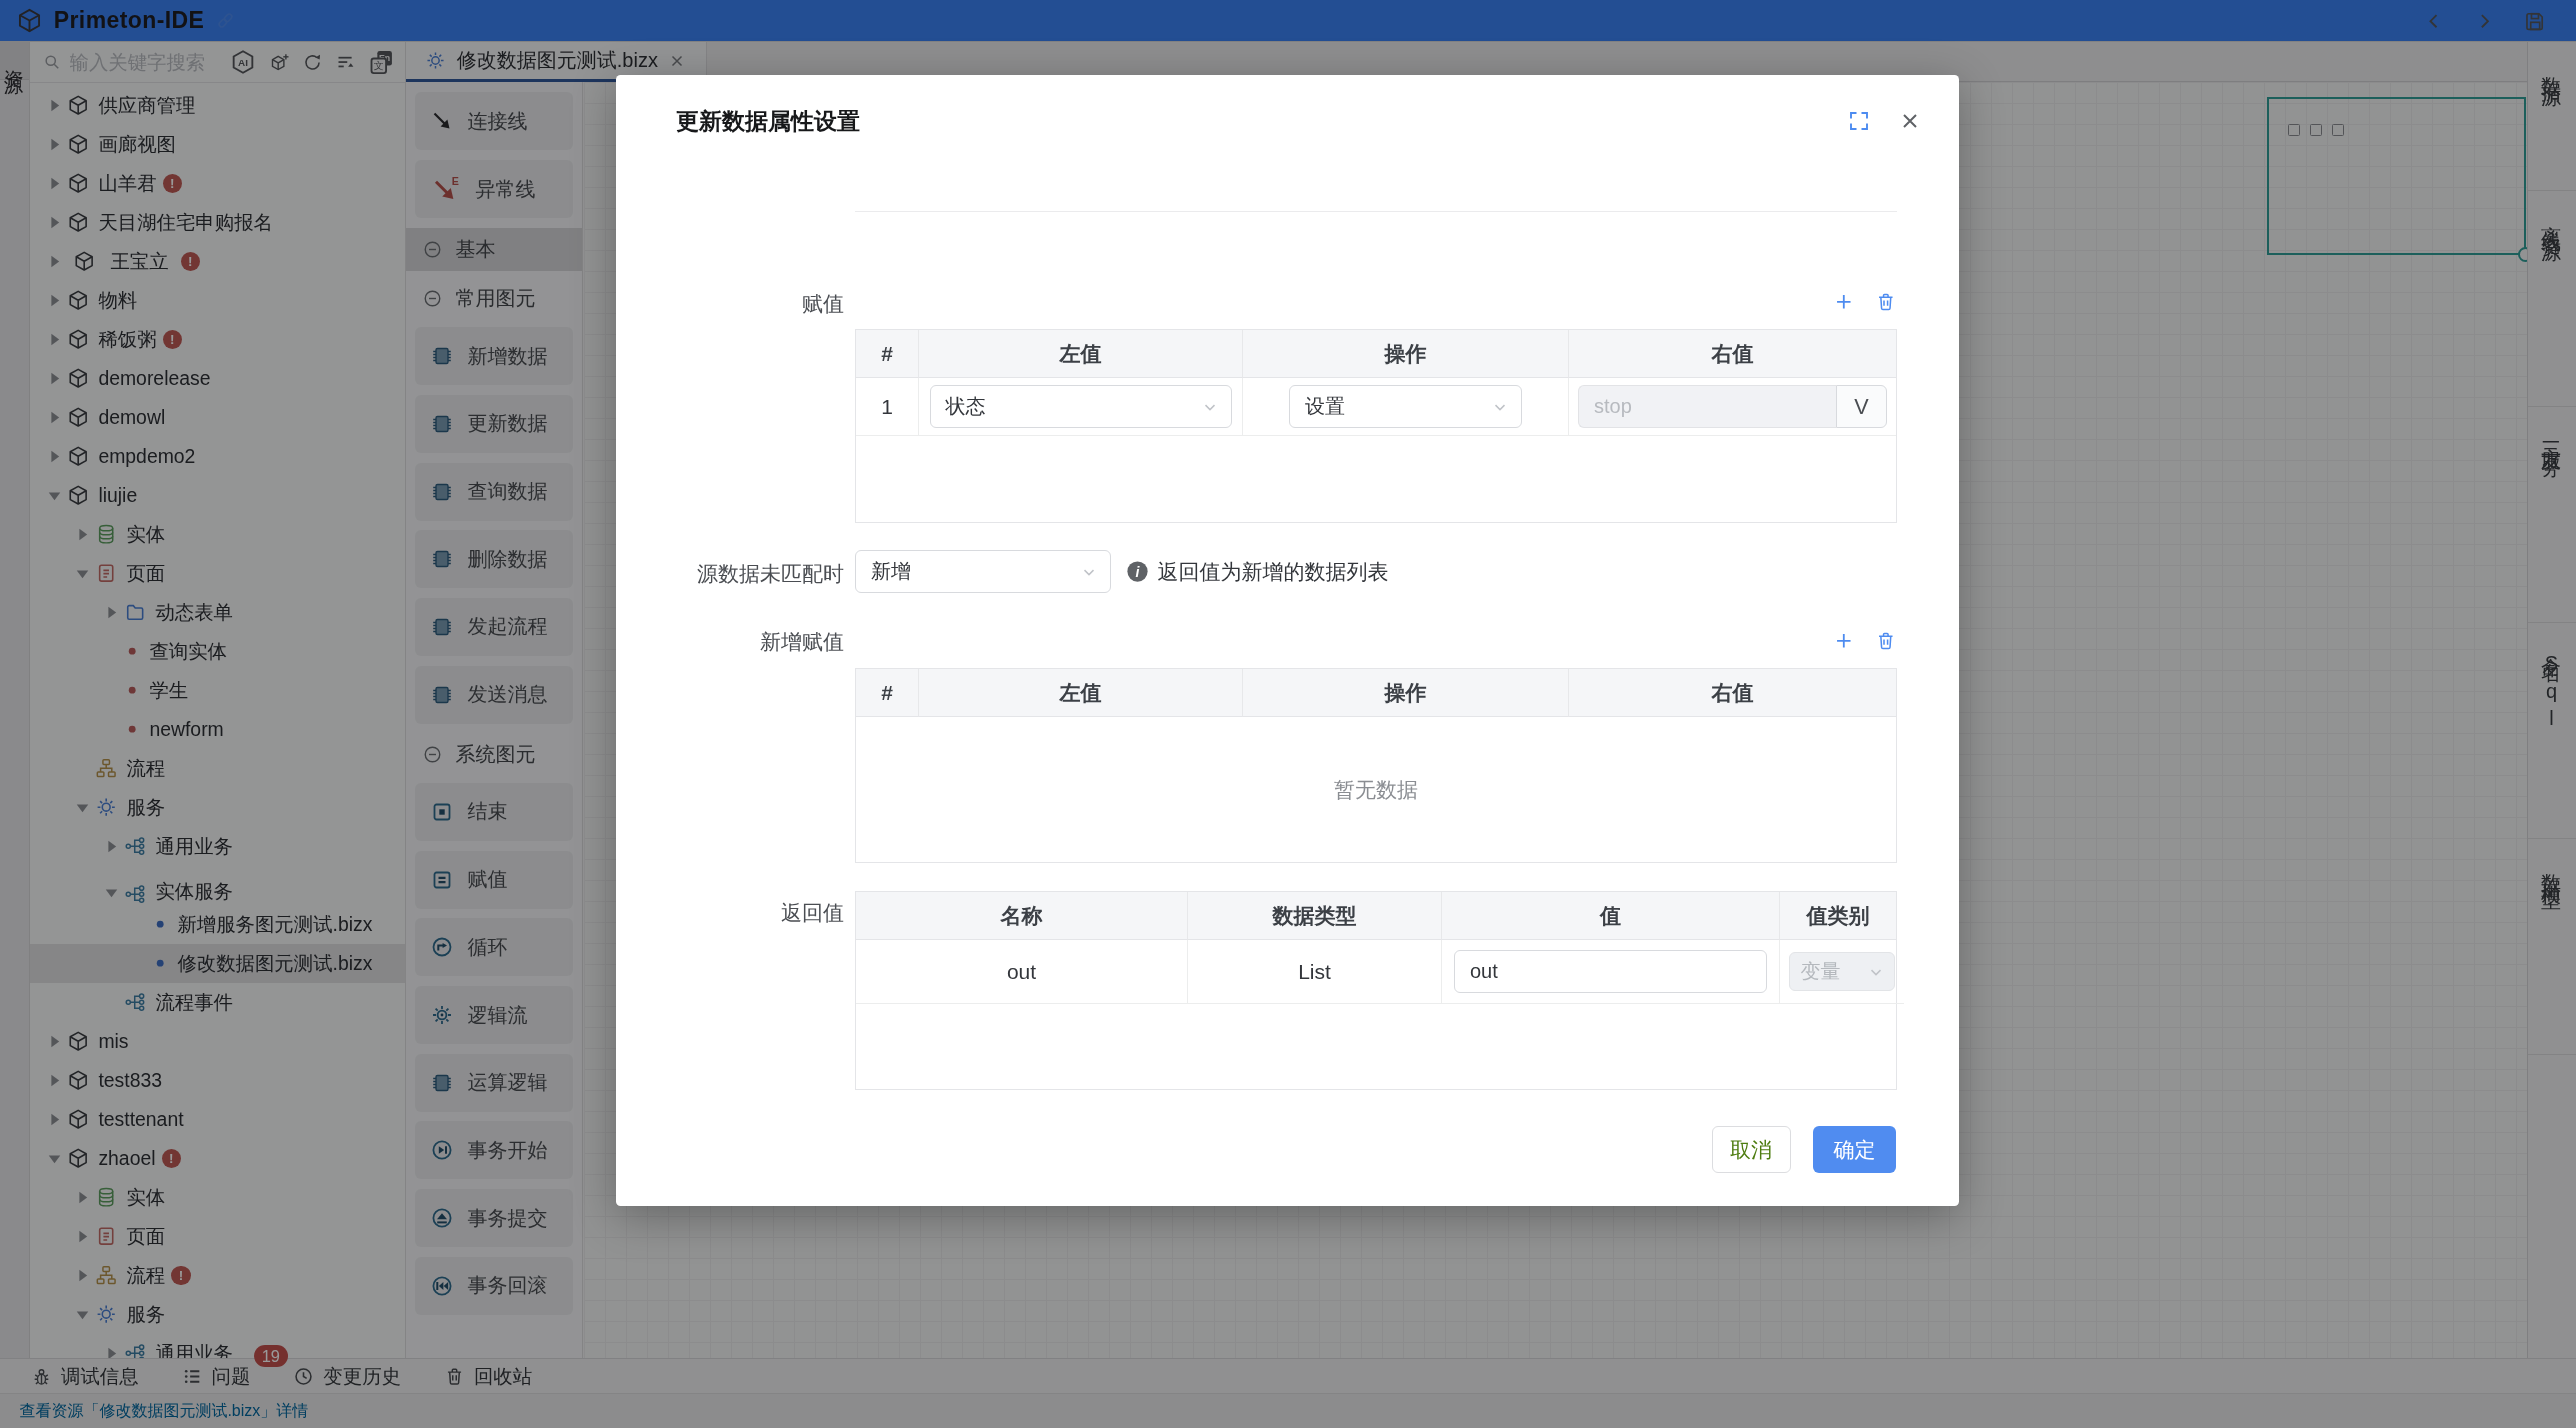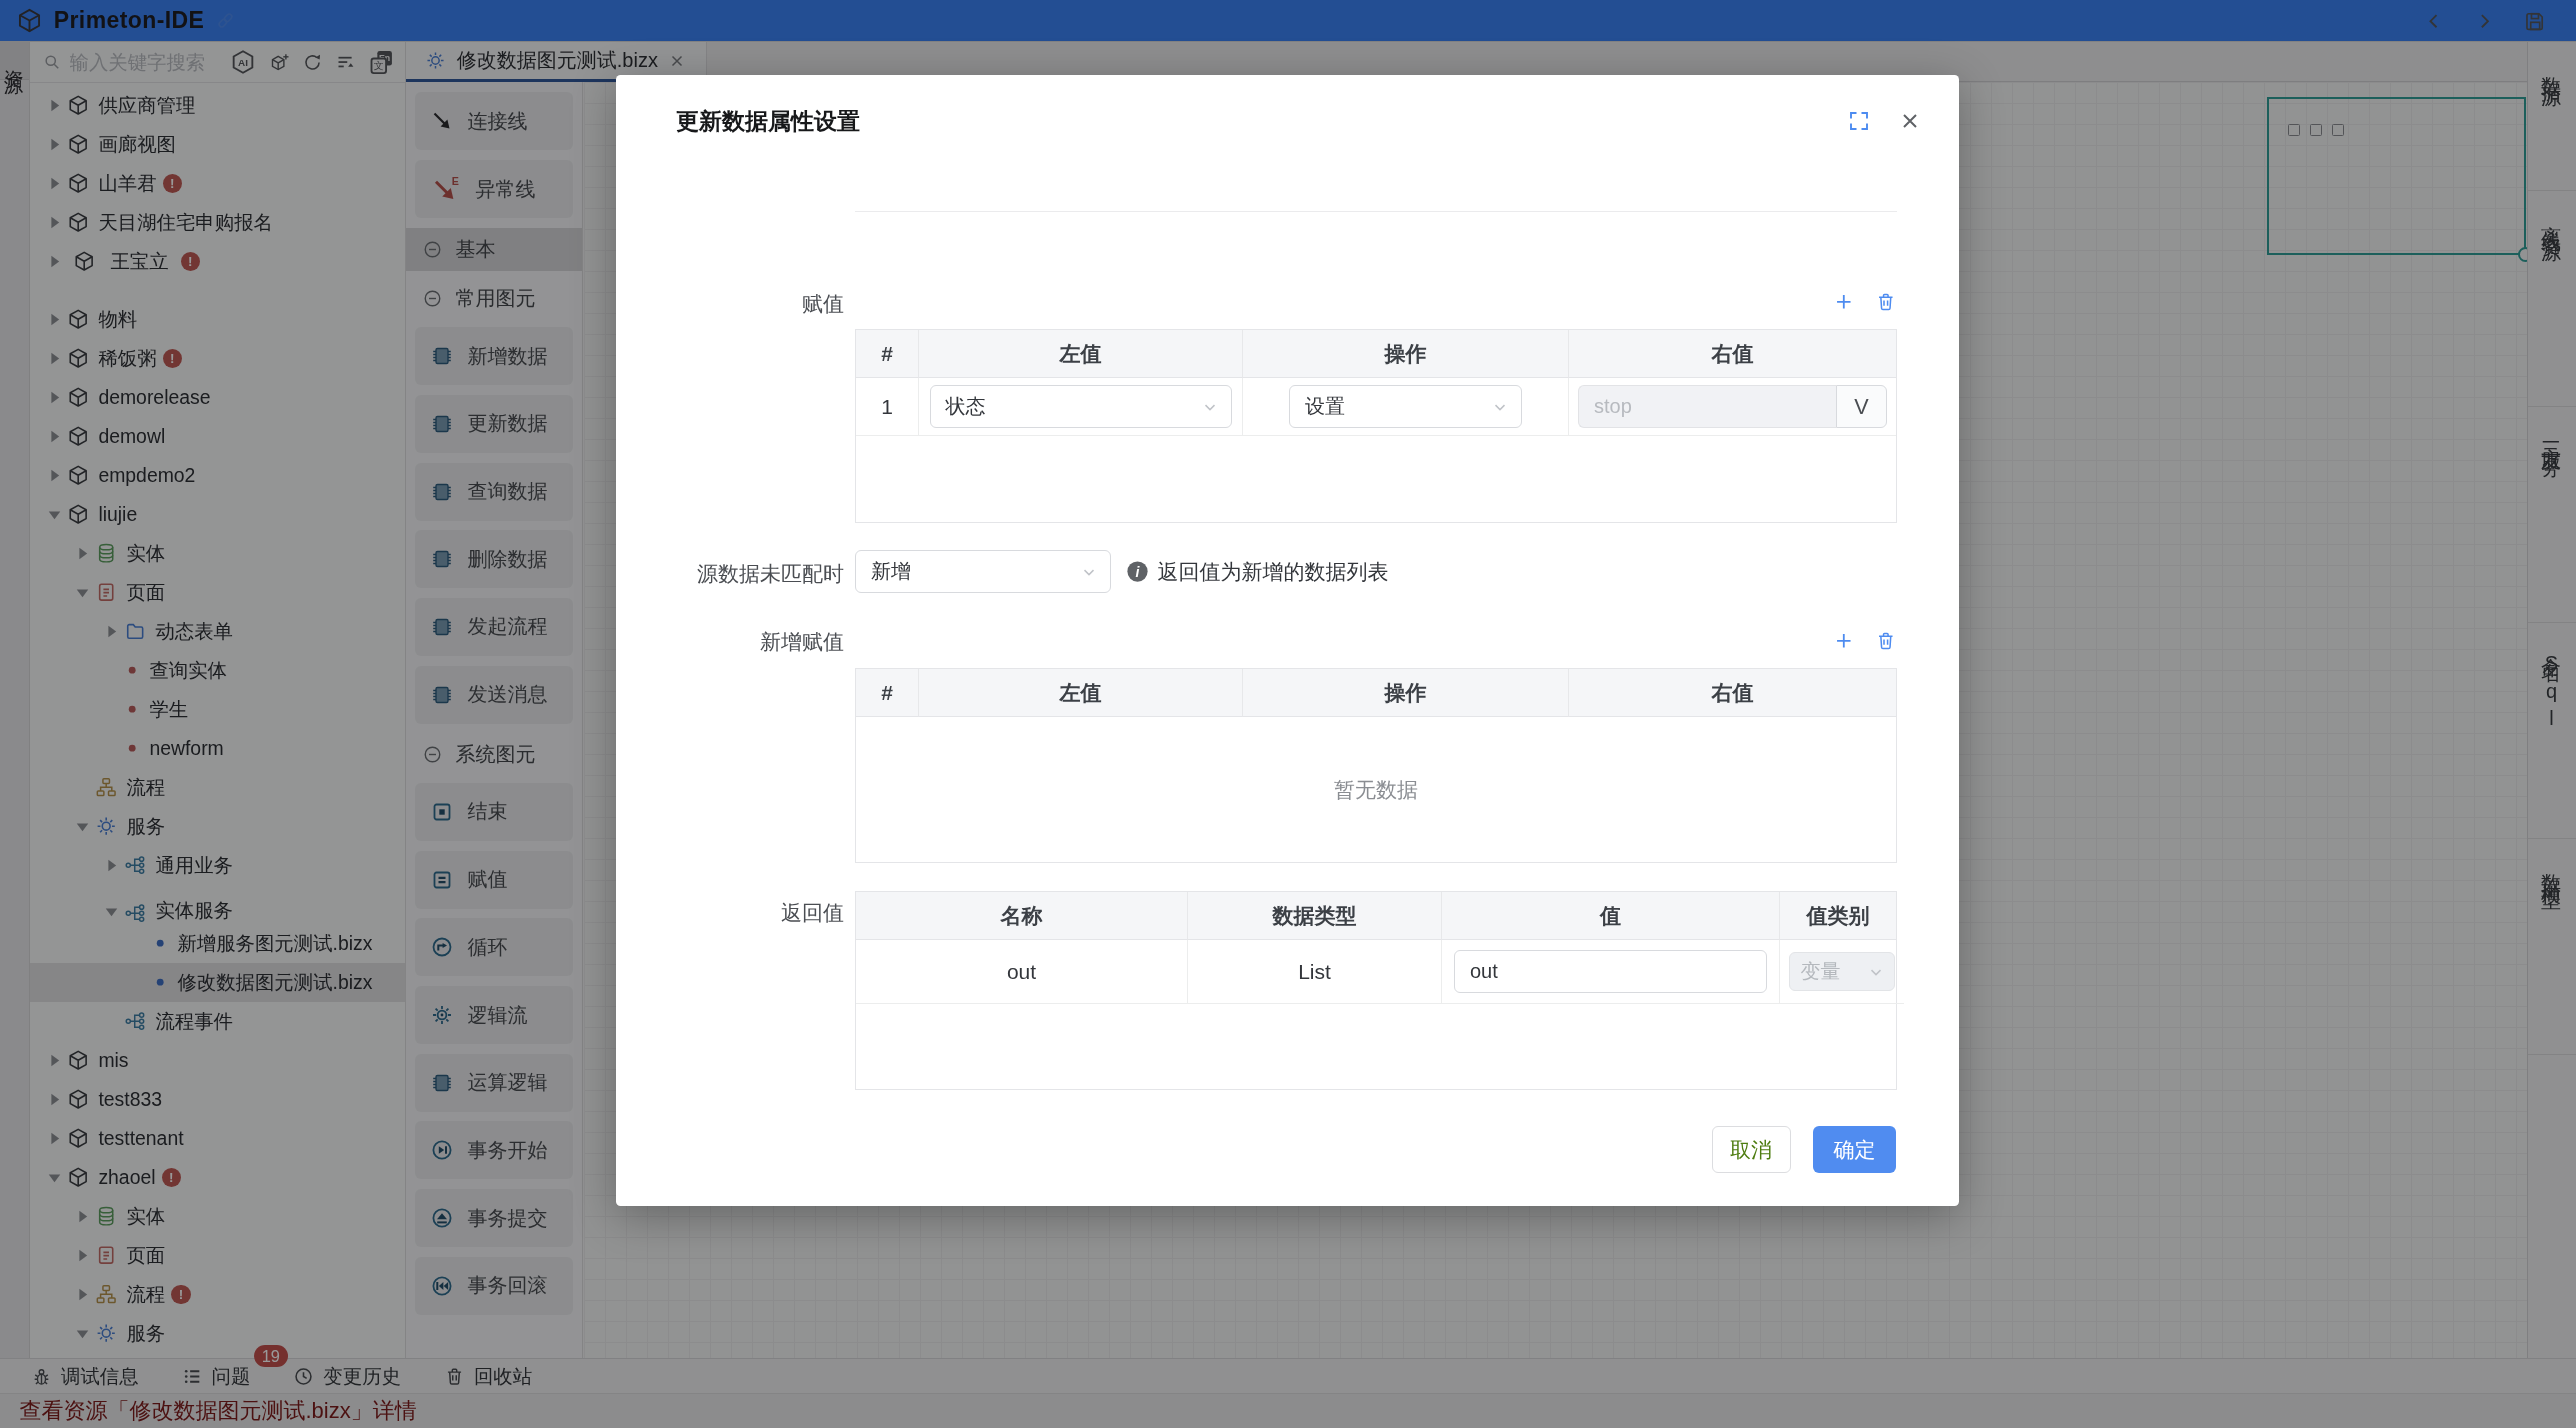--- a/index.html
+++ b/index.html
@@ -72,21 +72,21 @@
   .vtab span { writing-mode:vertical-rl; text-orientation:upright; font-size:20px; color:#3a3d42; letter-spacing:5.2px; }
 
   
   .bottombar { position:absolute; left:0; top:1358px; width:2576px; height:35px; background:#f0f1f2; border-top:0.7px solid #d8d8da;
                display:flex; align-items:center; gap:43px; padding-left:31px; }
   .bitem { position:relative; display:flex; align-items:center; gap:9px; font-size:19.4px; color:#35383d; }
   .bitem .ic { font-size:21px; color:#4a4d52; }
   .bbadge { position:absolute; top:-18px; left:72px; background:#c4504e; color:#fff; font-size:16.4px; line-height:22.4px;
             padding:0 8.2px; border-radius:745px; }
   .statusbar { position:absolute; left:0; top:1393px; width:2576px; height:35px; background:#e9e9eb; border-top:0.7px solid #dcdcde;
-               display:flex; align-items:center; padding-left:19.4px; font-size:22px; color:#7f1d1d; }
+               display:flex; align-items:center; padding-left:19.4px; font-size:16px; color:#0369a1; }
 
   
   .overlay { position:absolute; left:0; top:0; width:2576px; height:1428px; background:rgba(0,0,0,.40); z-index:50; }
   .modal { position:absolute; left:616px; top:75px; width:1343px; height:1131px; background:#fff; border-radius:4.5px;
            box-shadow:0 10.4px 45px rgba(0,0,0,.30); z-index:60; }
   .mtitle { position:absolute; left:60px; top:31px; font-size:23px; font-weight:700; color:#17181a; }
   .mexpand { position:absolute; right:88px; top:34px; font-size:24px; color:#4d8bf0; }
   .mclose { position:absolute; right:37px; top:34px; font-size:24px; color:#5f6266; }
   .mdivider { position:absolute; left:239px; top:136px; width:1042px; border-top:0.7px solid #ebebed; }
   .mlabel { position:absolute; left:0; width:228px; text-align:right; font-size:21px; color:#4a4d52; }
@@ -283,21 +283,21 @@
           </span>
           <span class="ic ticon" style="color: rgb(58, 61, 66);">
             <svg viewBox="0 0 24 24" fill="none" stroke="currentColor" stroke-width="1.7" stroke-linejoin="round">
               <path d="M12 2.5l8.5 4.8v9.4L12 21.5l-8.5-4.8V7.3z"></path>
               <path d="M3.5 7.3L12 12l8.5-4.7M12 12v9.5"></path>
             </svg>
           </span>
           <span>王宝立</span>
           <span class="tbadge">!</span>
         </div>
-        <div class="trow" style="padding-left: 12px; margin-top: 19px;">
+        <div class="trow" style="padding-left: 12px;">
           <span class="caret">
             <svg viewBox="0 0 24 24">
               <polygon points="9,6.5 16.5,12 9,17.5" fill="currentColor"></polygon>
             </svg>
           </span>
           <span class="ic ticon" style="color: rgb(58, 61, 66);">
             <svg viewBox="0 0 24 24" fill="none" stroke="currentColor" stroke-width="1.7" stroke-linejoin="round">
               <path d="M12 2.5l8.5 4.8v9.4L12 21.5l-8.5-4.8V7.3z"></path>
               <path d="M3.5 7.3L12 12l8.5-4.7M12 12v9.5"></path>
             </svg>

